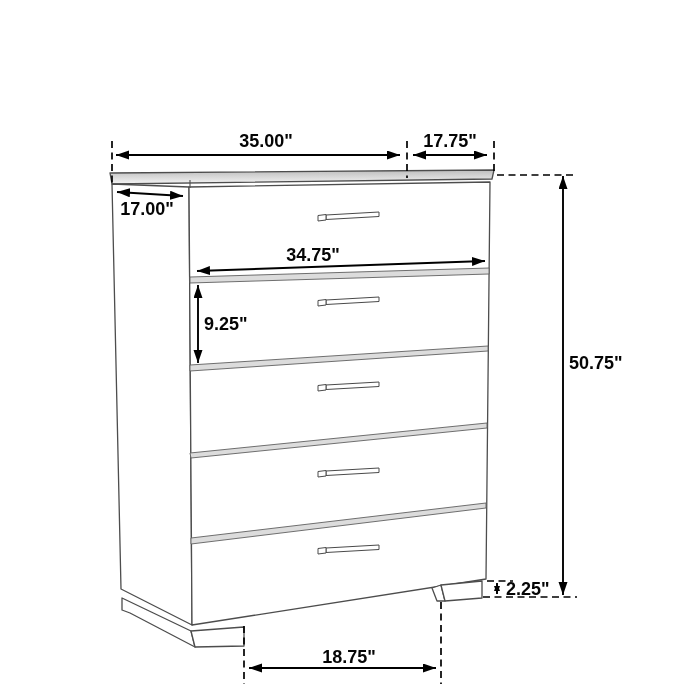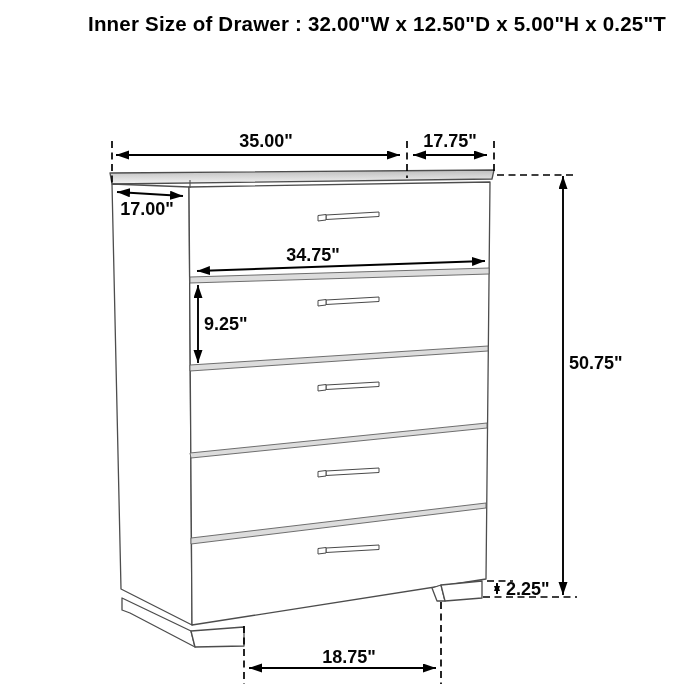--- a/index.html
+++ b/index.html
@@ -22,21 +22,20 @@
   .h   { fill:#ffffff; stroke:#4a4a4a; stroke-width:1; stroke-linejoin:round; }
   .m   { stroke:#000000; stroke-width:1.9; fill:none; }
   .d   { stroke:#000000; stroke-width:1.7; stroke-dasharray:7 4.5; fill:none; }
   .seam{ stroke:#4d4d4d; stroke-width:1.1; }
 </style>
 </head>
 <body>
 
 <div class="page">
 
-  <div class="title">Inner Size of Drawer : 32.00"W x 12.50"D x 5.00"H x 0.25"T</div>
 
   <svg class="diagram" width="700" height="700" viewBox="0 0 700 700" xmlns="http://www.w3.org/2000/svg">
 
     <defs>
       <linearGradient id="slabShade" x1="0" y1="0" x2="0" y2="1">
         <stop offset="0" stop-color="#bdbdbd"></stop>
         <stop offset="1" stop-color="#f4f4f4"></stop>
       </linearGradient>
       <marker id="ah" markerUnits="userSpaceOnUse" markerWidth="14" markerHeight="10" refX="13" refY="4.5" orient="auto-start-reverse">
         <path d="M0,0 L13,4.5 L0,9 Z" fill="#000"></path>

